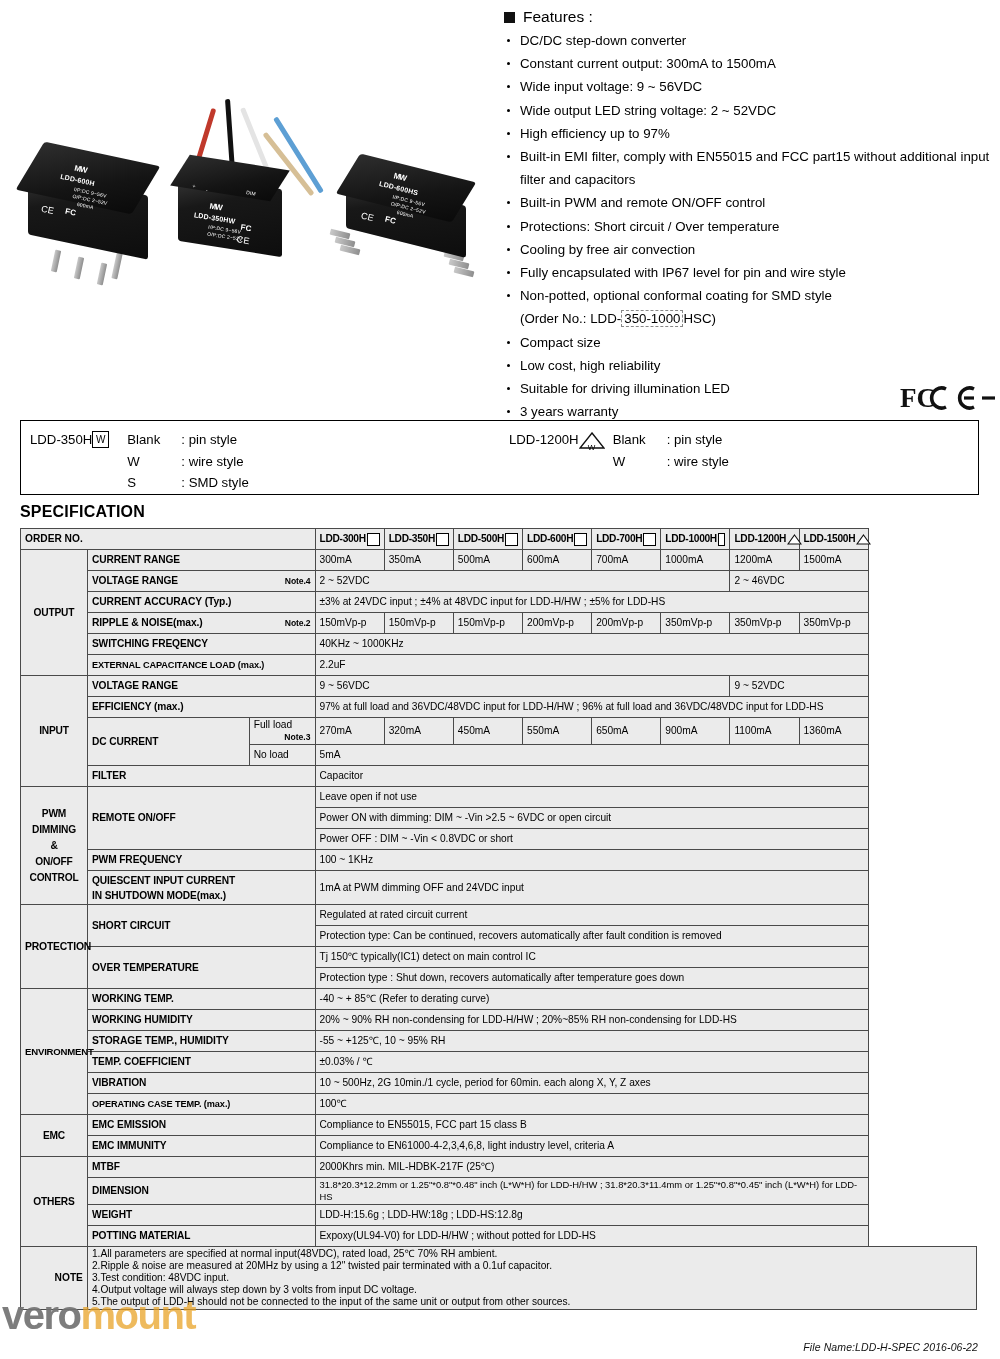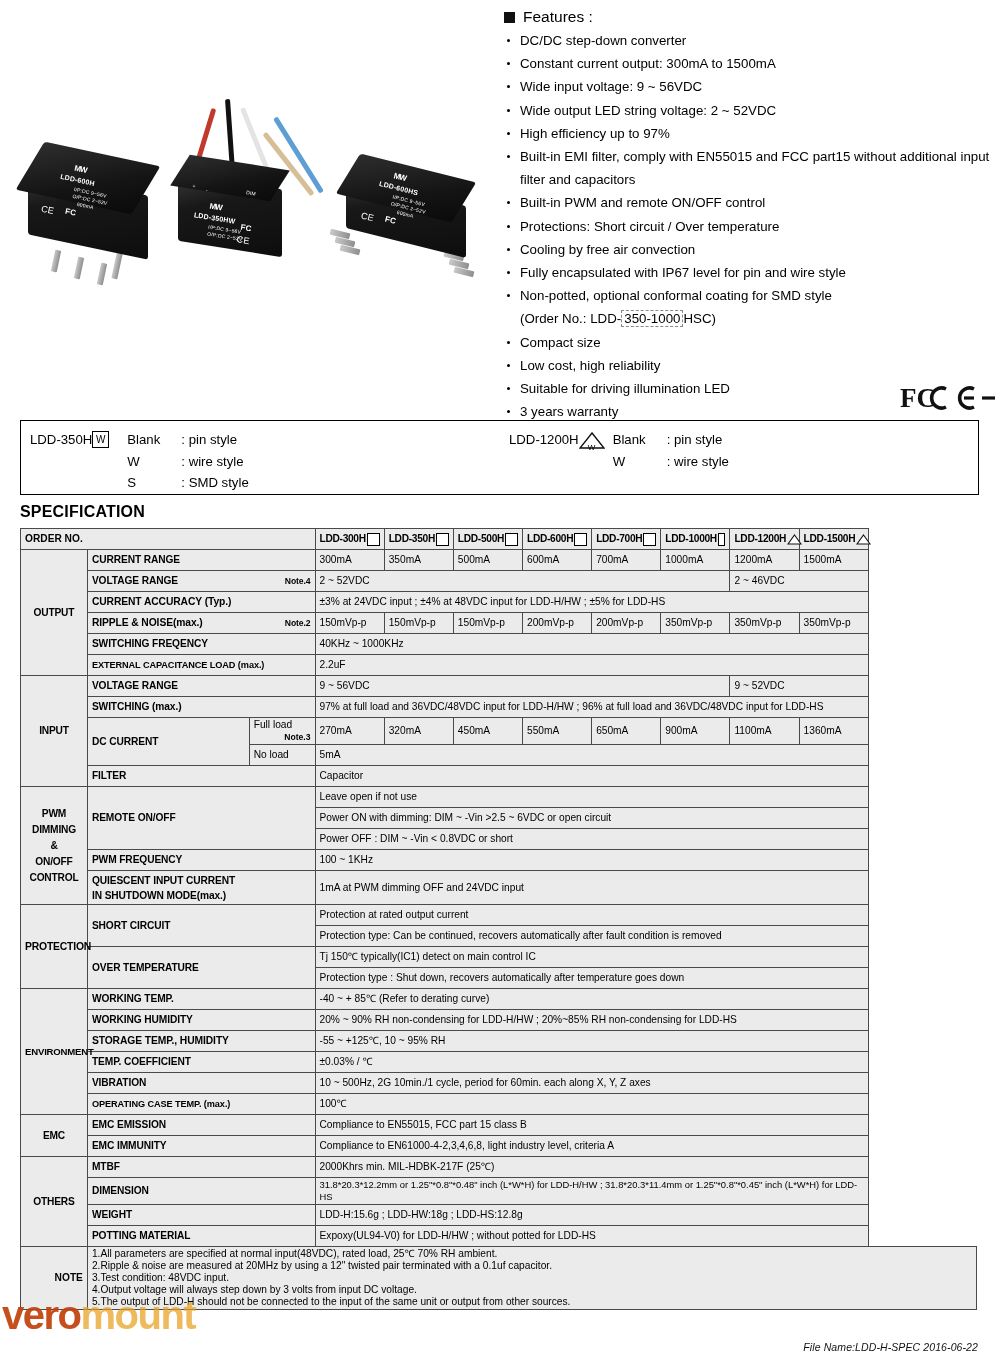--- a/index.html
+++ b/index.html
@@ -122,21 +122,21 @@
     -webkit-text-stroke:1.4px rgba(120,130,145,.30);
     font-family:"Liberation Sans",sans-serif;
     pointer-events:none;
   }
   .wm-vero{
     position:absolute;left:2px;top:1293px;
     font-size:40px;font-weight:bold;letter-spacing:-1.5px;
     font-family:"Liberation Sans",sans-serif;
     pointer-events:none;
   }
-  .wm-vero .a{color:#c2410c;opacity:.92;}
+  .wm-vero .a{color:#737373;opacity:.92;}
   .wm-vero .b{color:#e8a020;opacity:.72;}
 
   .filename{
     position:absolute;right:22px;top:1341px;
     font-size:10.5px;font-style:italic;color:#111;letter-spacing:.1px;
   }
 </style>
 </head>
 <body>
 
@@ -407,21 +407,21 @@
       <td class="val" colspan="8">2.2uF</td>
     </tr>
 
     <tr>
       <td class="grp" rowspan="5">INPUT</td>
       <td class="sub" colspan="2">VOLTAGE RANGE</td>
       <td class="val" colspan="6">9 ~ 56VDC</td>
       <td class="val" colspan="2">9 ~ 52VDC</td>
     </tr>
     <tr>
-      <td class="sub" colspan="2">SWITCHING (max.)</td>
+      <td class="sub" colspan="2">EFFICIENCY (max.)</td>
       <td class="val" colspan="8">97% at full load and 36VDC/48VDC input for LDD-H/HW ; 96% at full load and 36VDC/48VDC input for LDD-HS</td>
     </tr>
     <tr>
       <td class="sub" rowspan="2">DC CURRENT</td>
       <td class="sub2"><span>Full load</span><span class="note">Note.3</span></td>
       <td class="val">270mA</td>
       <td class="val">320mA</td>
       <td class="val">450mA</td>
       <td class="val">550mA</td>
       <td class="val">650mA</td>
@@ -463,21 +463,21 @@
       <td class="sub" colspan="2" style="height:34px;line-height:15px;">
         <span>QUIESCENT INPUT CURRENT</span><br>
         <span>IN SHUTDOWN MODE(max.)</span>
       </td>
       <td class="val" colspan="8">1mA at PWM dimming OFF and 24VDC input</td>
     </tr>
 
     <tr>
       <td class="grp" rowspan="4" style="font-size:10.4px;">PROTECTION</td>
       <td class="sub" colspan="2" rowspan="2">SHORT CIRCUIT</td>
-      <td class="val" colspan="8">Protection at rated output current</td>
+      <td class="val" colspan="8">Regulated at rated circuit current</td>
     </tr>
     <tr>
       <td class="val" colspan="8">Protection type: Can be continued, recovers automatically after fault condition is removed</td>
     </tr>
     <tr>
       <td class="sub" colspan="2" rowspan="2">OVER TEMPERATURE</td>
       <td class="val" colspan="8">Tj 150℃ typically(IC1) detect on main control IC</td>
     </tr>
     <tr>
       <td class="val" colspan="8">Protection type : Shut down, recovers automatically after temperature goes down</td>

